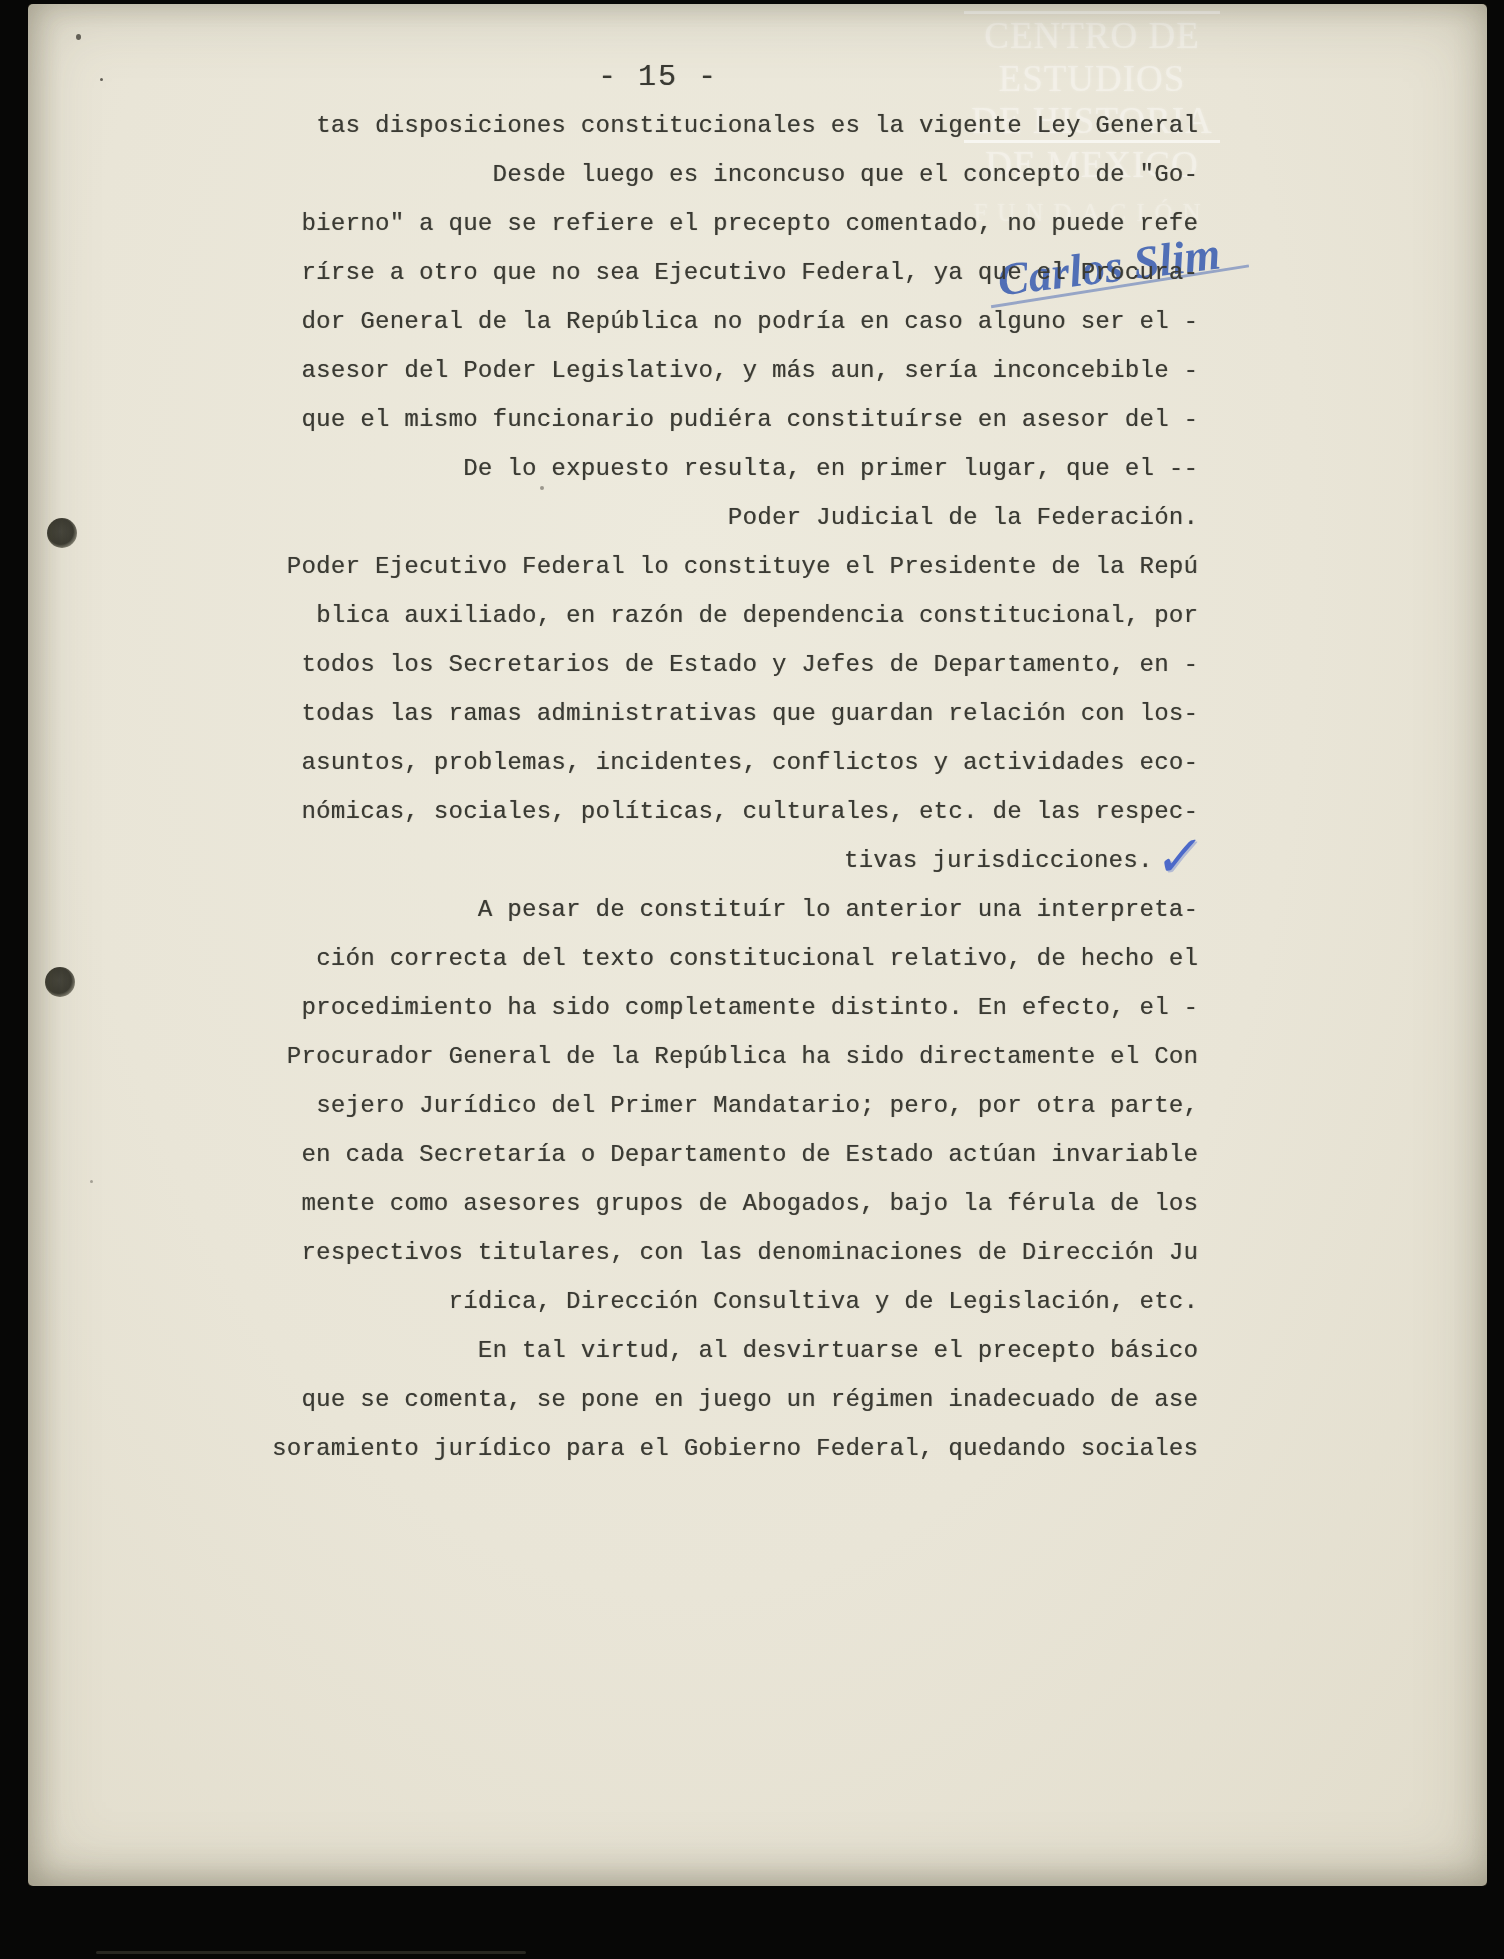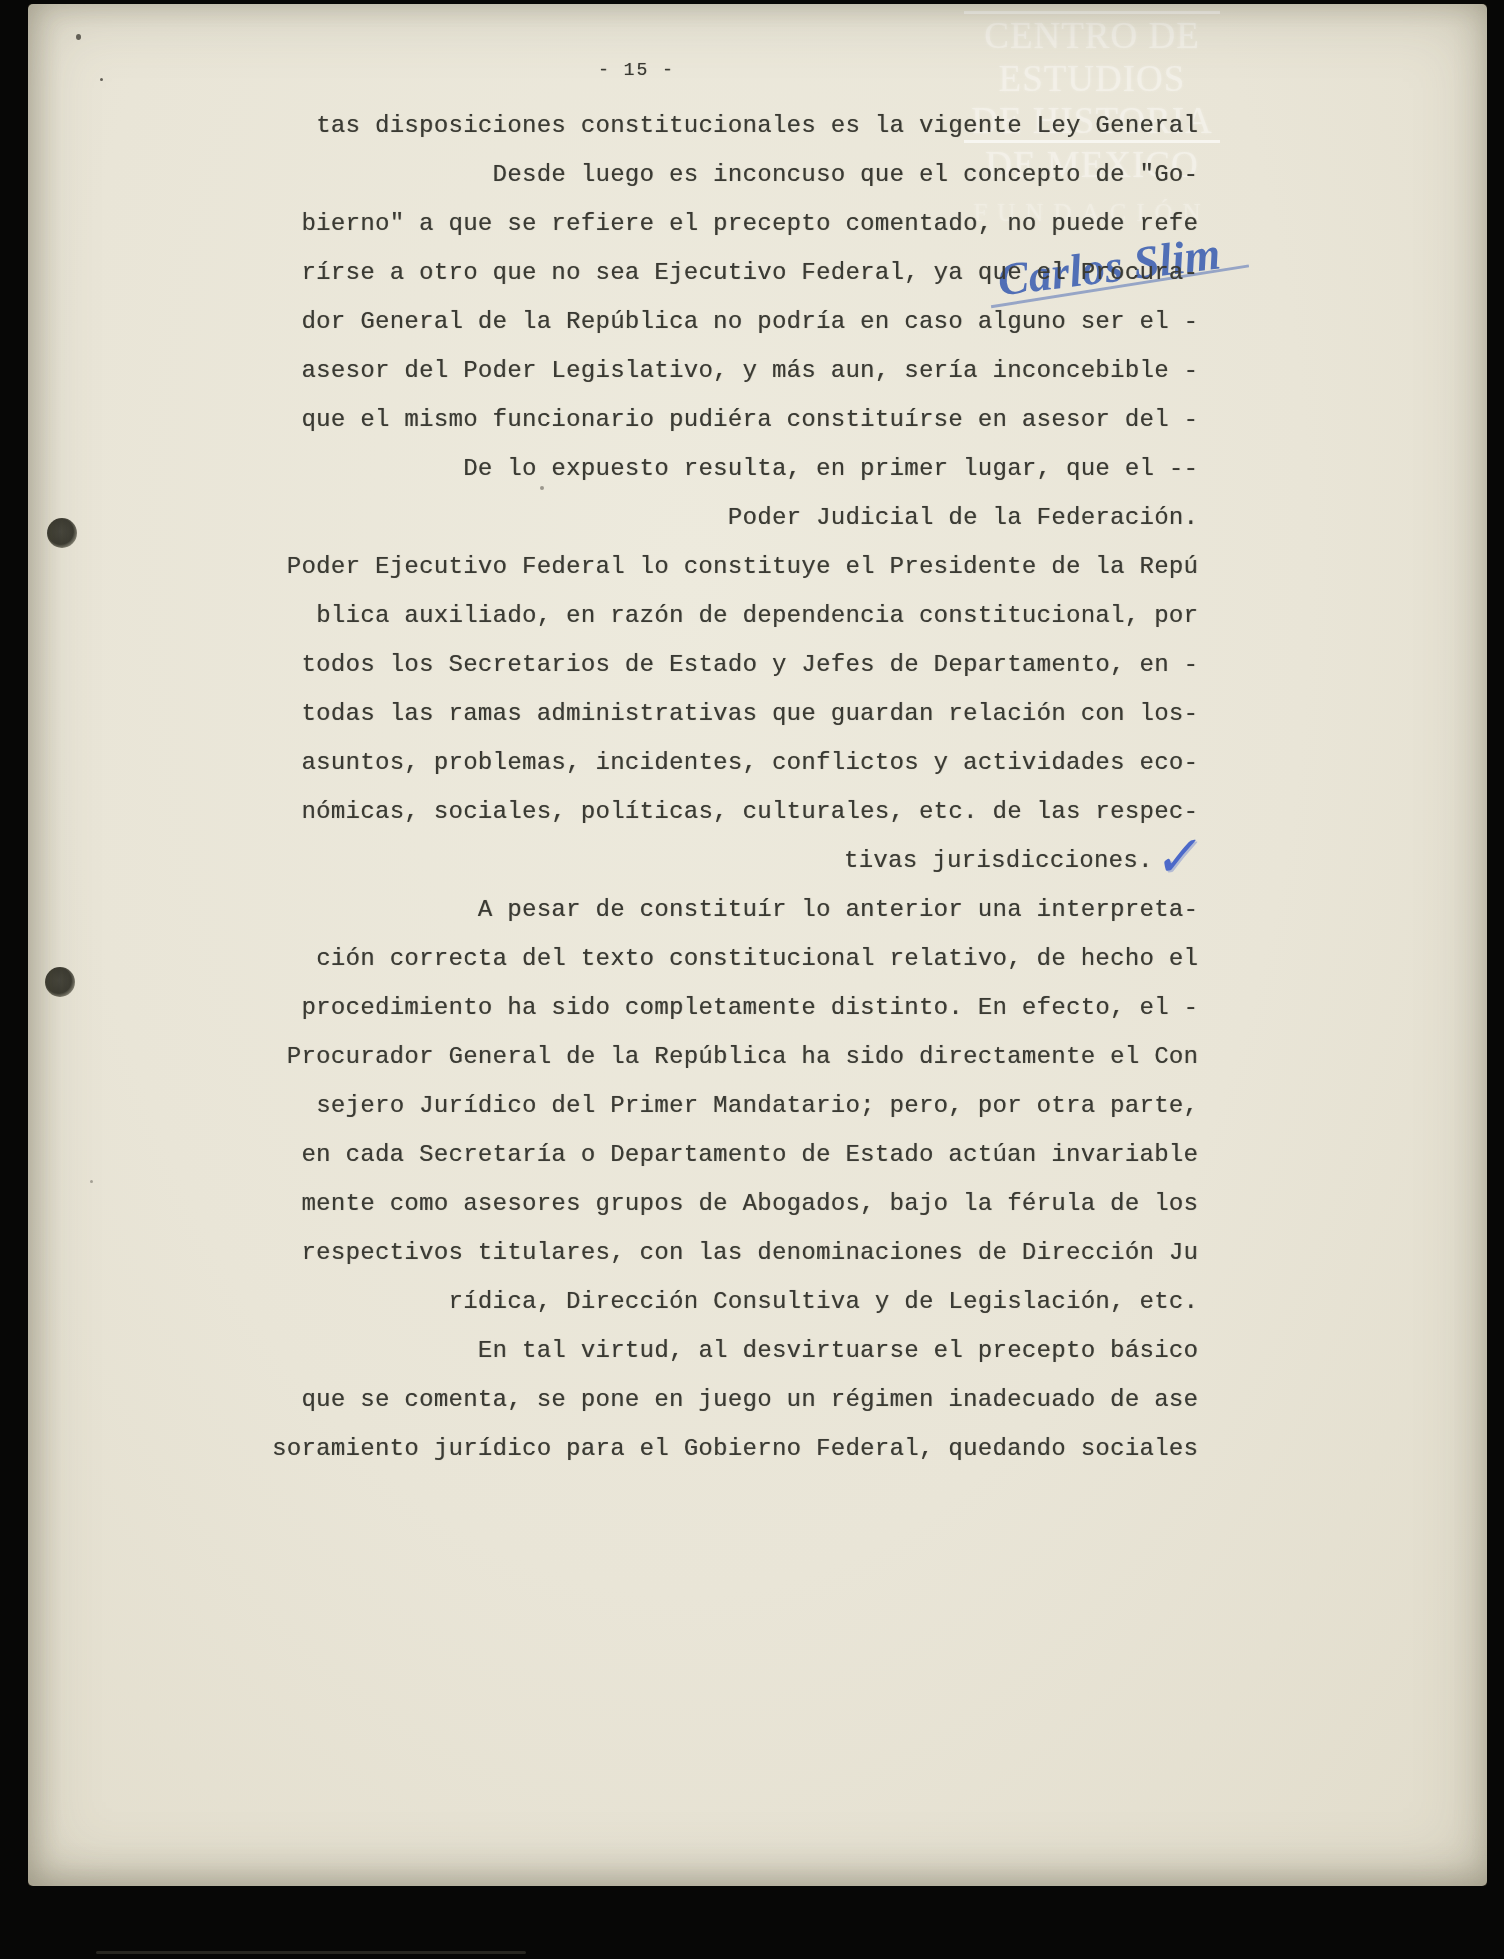--- a/index.html
+++ b/index.html
@@ -25,21 +25,21 @@
     content: "";
     position: absolute; inset: 0;
     border-radius: 3px;
     box-shadow: inset 0 0 70px rgba(95,90,65,0.28), inset 0 -10px 34px rgba(70,65,45,0.20), inset 8px 0 26px rgba(70,65,45,0.14);
     pointer-events: none;
   }
 
   .page-number {
     position: absolute;
     left: 570px; top: 56px;
-    font-size: 18px;
+    font-size: 30px;
     letter-spacing: 2px;
     color: var(--ink, #3a3a33);
     text-shadow: 0.4px 0.4px 0.7px rgba(58,58,51,0.55);
   }
 
   .doc-text {
     position: absolute;
     left: 244px; top: 97px;
     font-size: 24px;
     line-height: 49px;

